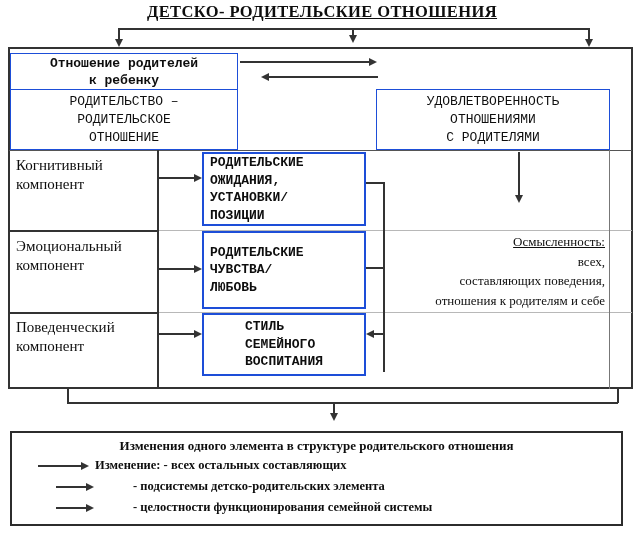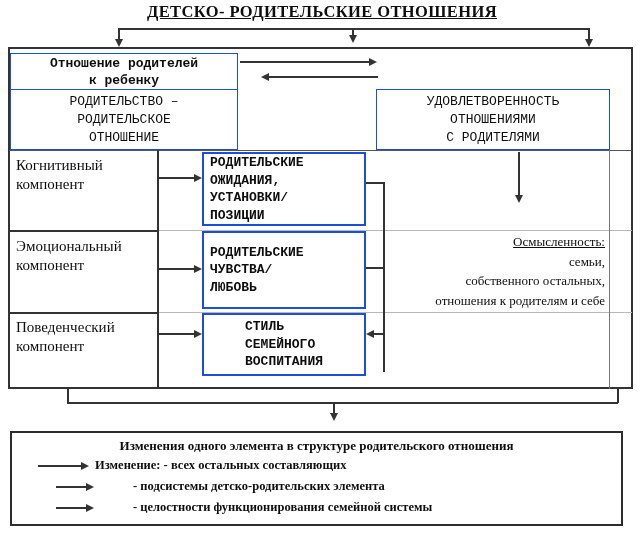--- a/index.html
+++ b/index.html
@@ -124,22 +124,22 @@
   <div class="ln" style="left:366px;top:267px;width:18px;height:1.5px"></div>
   <div class="ln" style="left:383px;top:182px;width:1.5px;height:190px"></div>
   <div class="ln" style="left:373px;top:333px;width:11px;height:1.5px"></div>
   <div class="ah ah-l" style="left:366px;top:330px"></div>
 
   <div class="ln" style="left:518px;top:152px;width:1.5px;height:44px"></div>
   <div class="ah ah-d" style="left:515px;top:195px"></div>
 
   <div class="meaning">
     <div><span class="head">Осмысленность:</span></div>
-    <div>семьи,</div>
-    <div>собственного остальных,</div>
+    <div>всех,</div>
+    <div>составляющих поведения,</div>
     <div>отношения к родителям и себе</div>
   </div>
 
   <div class="ln" style="left:67px;top:389px;width:1.5px;height:14px"></div>
   <div class="ln" style="left:67px;top:402px;width:551px;height:1.5px"></div>
   <div class="ln" style="left:617px;top:389px;width:1.5px;height:14px"></div>
   <div class="ln" style="left:333px;top:402px;width:1.5px;height:12px"></div>
   <div class="ah ah-d" style="left:330px;top:413px"></div>
 
   <div class="bb">

